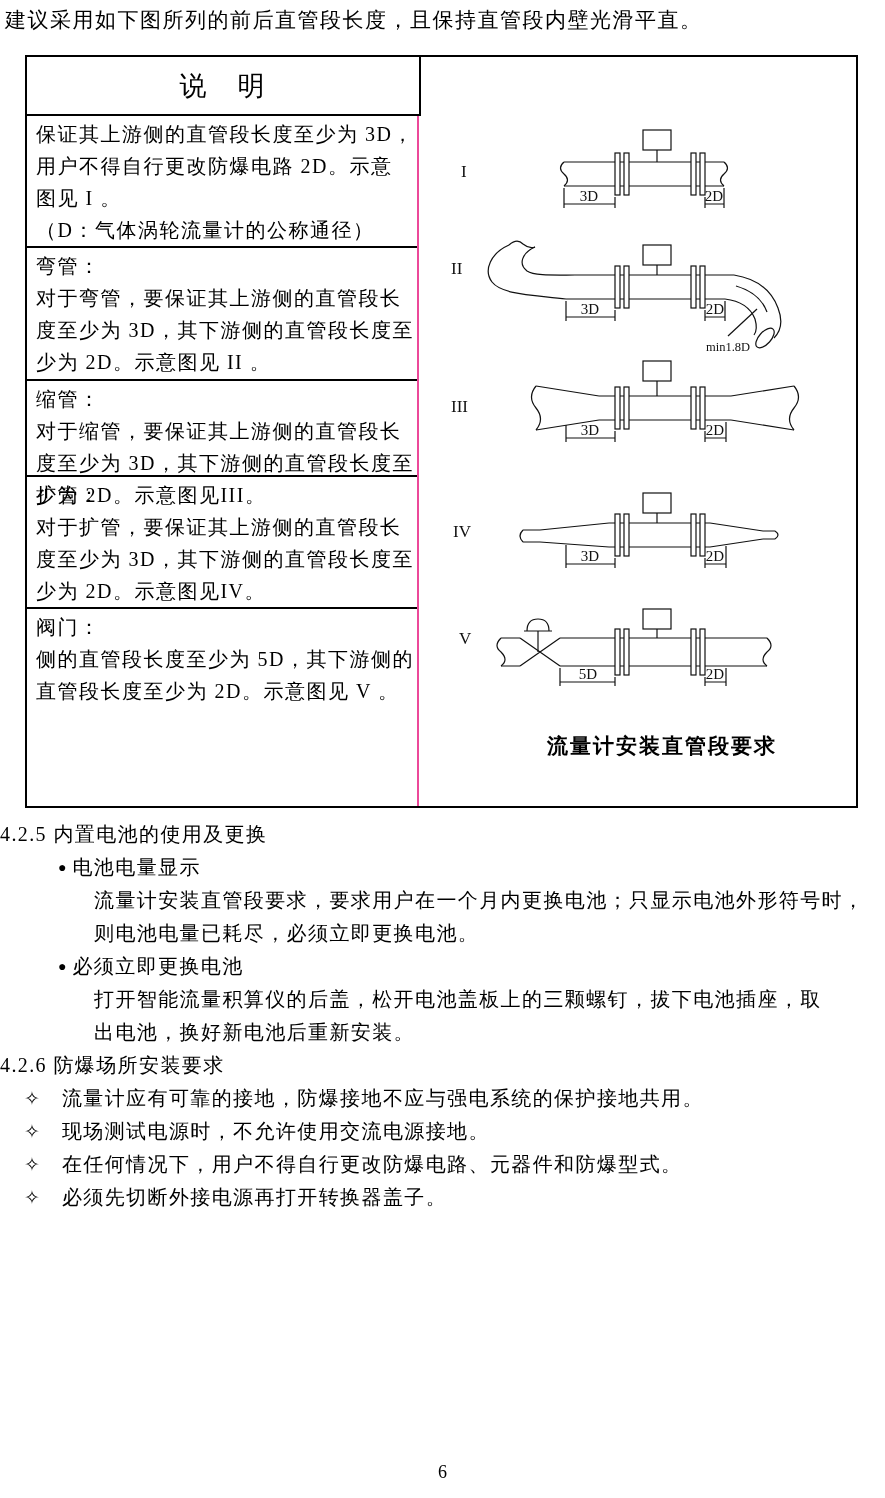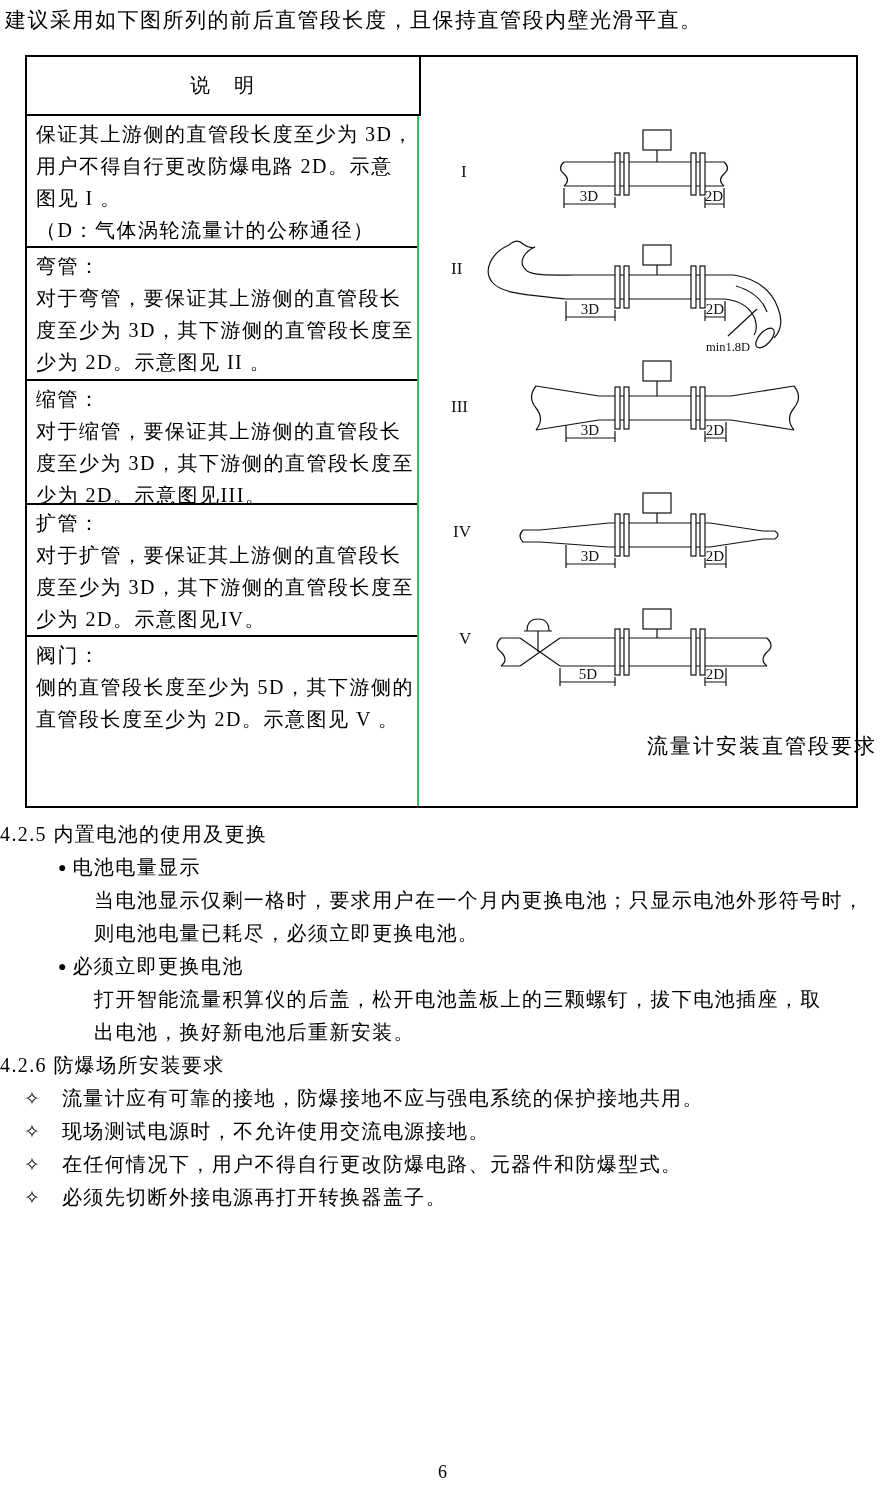--- a/index.html
+++ b/index.html
@@ -4,39 +4,39 @@
 <style>
   html,body{margin:0;padding:0;}
   body{
     width:885px;height:1498px;background:#fff;color:#000;position:relative;
     font-family:"Liberation Serif","DejaVu Serif",serif;overflow:hidden;
   }
   .intro{position:absolute;left:5px;top:6px;width:870px;font-size:21px;letter-spacing:1.5px;}
   
   .tbl{position:absolute;left:25px;top:55px;width:833px;height:753px;border:2px solid #000;box-sizing:border-box;}
   .hdr{position:absolute;top:0;height:57px;border-bottom:2px solid #000;box-sizing:content-box;
-       display:flex;align-items:center;justify-content:center;font-size:20px;letter-spacing:2px;}
+       display:flex;align-items:center;justify-content:center;font-size:27px;letter-spacing:2px;}
   .hdr-left{left:0;width:392px;border-right:2px solid #000;}
   .hdr-right{left:394px;right:0;}
-  .body-left{position:absolute;top:59px;left:0;width:392px;bottom:0;border-right:2px solid #22c55e;box-sizing:border-box;}
+  .body-left{position:absolute;top:59px;left:0;width:392px;bottom:0;border-right:2px solid #ec4899;box-sizing:border-box;}
   .trow{border-bottom:2px solid #000;box-sizing:border-box;padding:2px 6px 0 9px;
         font-size:20px;line-height:32px;letter-spacing:1.5px;}
   .trow:last-child{border-bottom:none;}
   .cline{white-space:nowrap;}
   .body-right{position:absolute;top:59px;left:394px;right:0;bottom:0;}
   .diag{position:absolute;left:2px;}
   .diag path,.diag line,.diag ellipse{stroke:#111;stroke-width:1.2;fill:none;}
   .diag rect{stroke:#111;stroke-width:1.2;fill:#fff;}
   .diag text{fill:#111;stroke:none;font-family:"Liberation Serif","DejaVu Serif",serif;}
   .romantxt{font-size:17px;}
   .dimtxt{font-size:15px;}
   .notetxt{font-size:12.5px;}
   .arr{fill:#111;stroke:none !important;}
-  .caption{position:absolute;top:616px;left:0;width:430px;text-align:right;padding-left:26px;
-           font-weight:normal;font-size:21px;letter-spacing:2px;}
+  .caption{position:absolute;top:616px;left:0;width:430px;text-align:center;padding-left:26px;
+           font-weight:bold;font-size:21px;letter-spacing:2px;}
   
   .sections{position:absolute;left:0;top:818px;width:885px;font-size:20px;letter-spacing:1.4px;}
   .sections > div{line-height:33px;height:33px;white-space:nowrap;}
   .sec-title{margin-left:0;}
   .bullet-line{margin-left:58px;}
   .dot{font-size:14px;margin-right:6px;vertical-align:2px;letter-spacing:0;}
   .para{margin-left:94px;}
   .diamond-line{margin-left:24px;}
   .diamond{font-size:19px;margin-right:22px;letter-spacing:0;}
   .pageno{position:absolute;top:1462px;left:0;width:100%;text-align:center;font-size:18px;}
@@ -55,21 +55,21 @@
       <div class="cline">用户不得自行更改防爆电路 2D。示意</div>
       <div class="cline">图见 I 。</div>
       <div class="cline">（D：气体涡轮流量计的公称通径）</div>
     </div>
     <div class="trow" style="height:133px">
       <div class="cline">弯管：</div>
       <div class="cline">对于弯管，要保证其上游侧的直管段长</div>
       <div class="cline">度至少为 3D，其下游侧的直管段长度至</div>
       <div class="cline">少为 2D。示意图见 II 。</div>
     </div>
-    <div class="trow" style="height:124px">
+    <div class="trow" style="height:96px">
       <div class="cline">缩管：</div>
       <div class="cline">对于缩管，要保证其上游侧的直管段长</div>
       <div class="cline">度至少为 3D，其下游侧的直管段长度至</div>
       <div class="cline">少为 2D。示意图见III。</div>
     </div>
     <div class="trow" style="height:132px">
       <div class="cline">扩管：</div>
       <div class="cline">对于扩管，要保证其上游侧的直管段长</div>
       <div class="cline">度至少为 3D，其下游侧的直管段长度至</div>
       <div class="cline">少为 2D。示意图见IV。</div>
@@ -207,21 +207,21 @@
 
     <div class="caption">流量计安装直管段要求</div>
   </div>
 </div>
 
 <div class="sections">
   <div class="sec-title">4.2.5 内置电池的使用及更换</div>
   <div class="bullet-line">
     <span class="dot">●</span><span>电池电量显示</span>
   </div>
-  <div class="para">当电池显示仅剩一格时，要求用户在一个月内更换电池；只显示电池外形符号时，</div>
+  <div class="para">流量计安装直管段要求，要求用户在一个月内更换电池；只显示电池外形符号时，</div>
   <div class="para">则电池电量已耗尽，必须立即更换电池。</div>
   <div class="bullet-line">
     <span class="dot">●</span><span>必须立即更换电池</span>
   </div>
   <div class="para">打开智能流量积算仪的后盖，松开电池盖板上的三颗螺钉，拔下电池插座，取</div>
   <div class="para">出电池，换好新电池后重新安装。</div>
   <div class="sec-title">4.2.6 防爆场所安装要求</div>
   <div class="diamond-line">
     <span class="diamond">✧</span><span>流量计应有可靠的接地，防爆接地不应与强电系统的保护接地共用。</span>
   </div>

